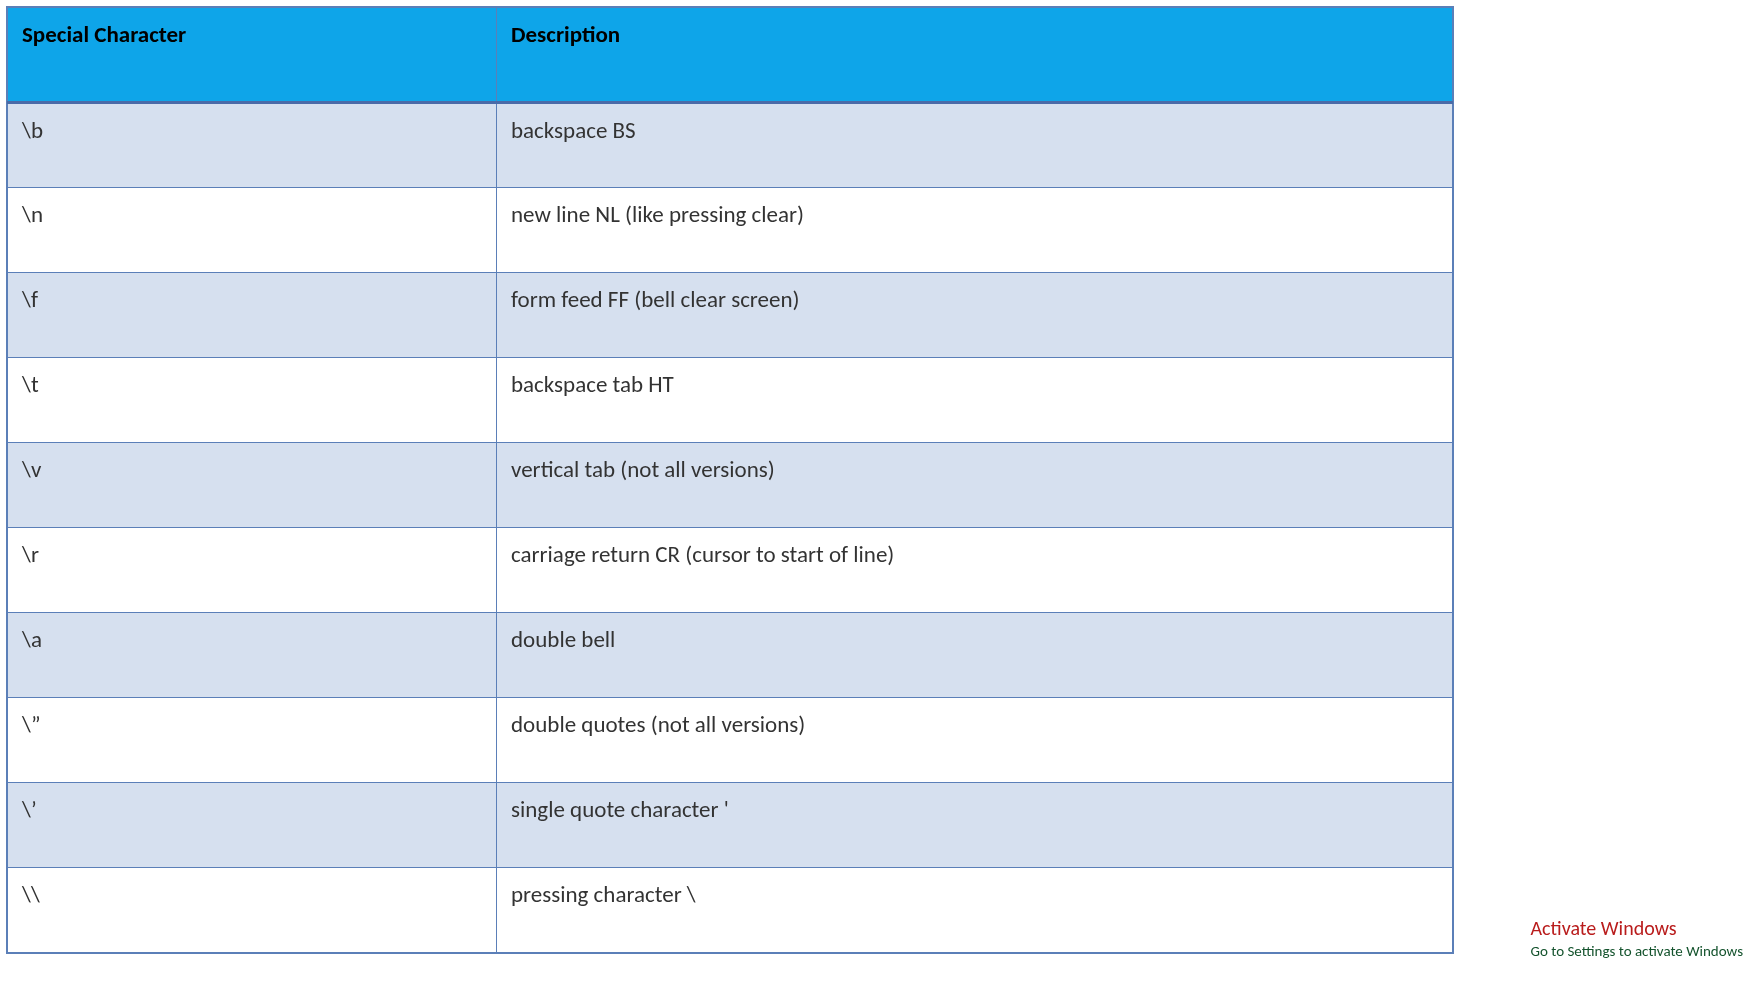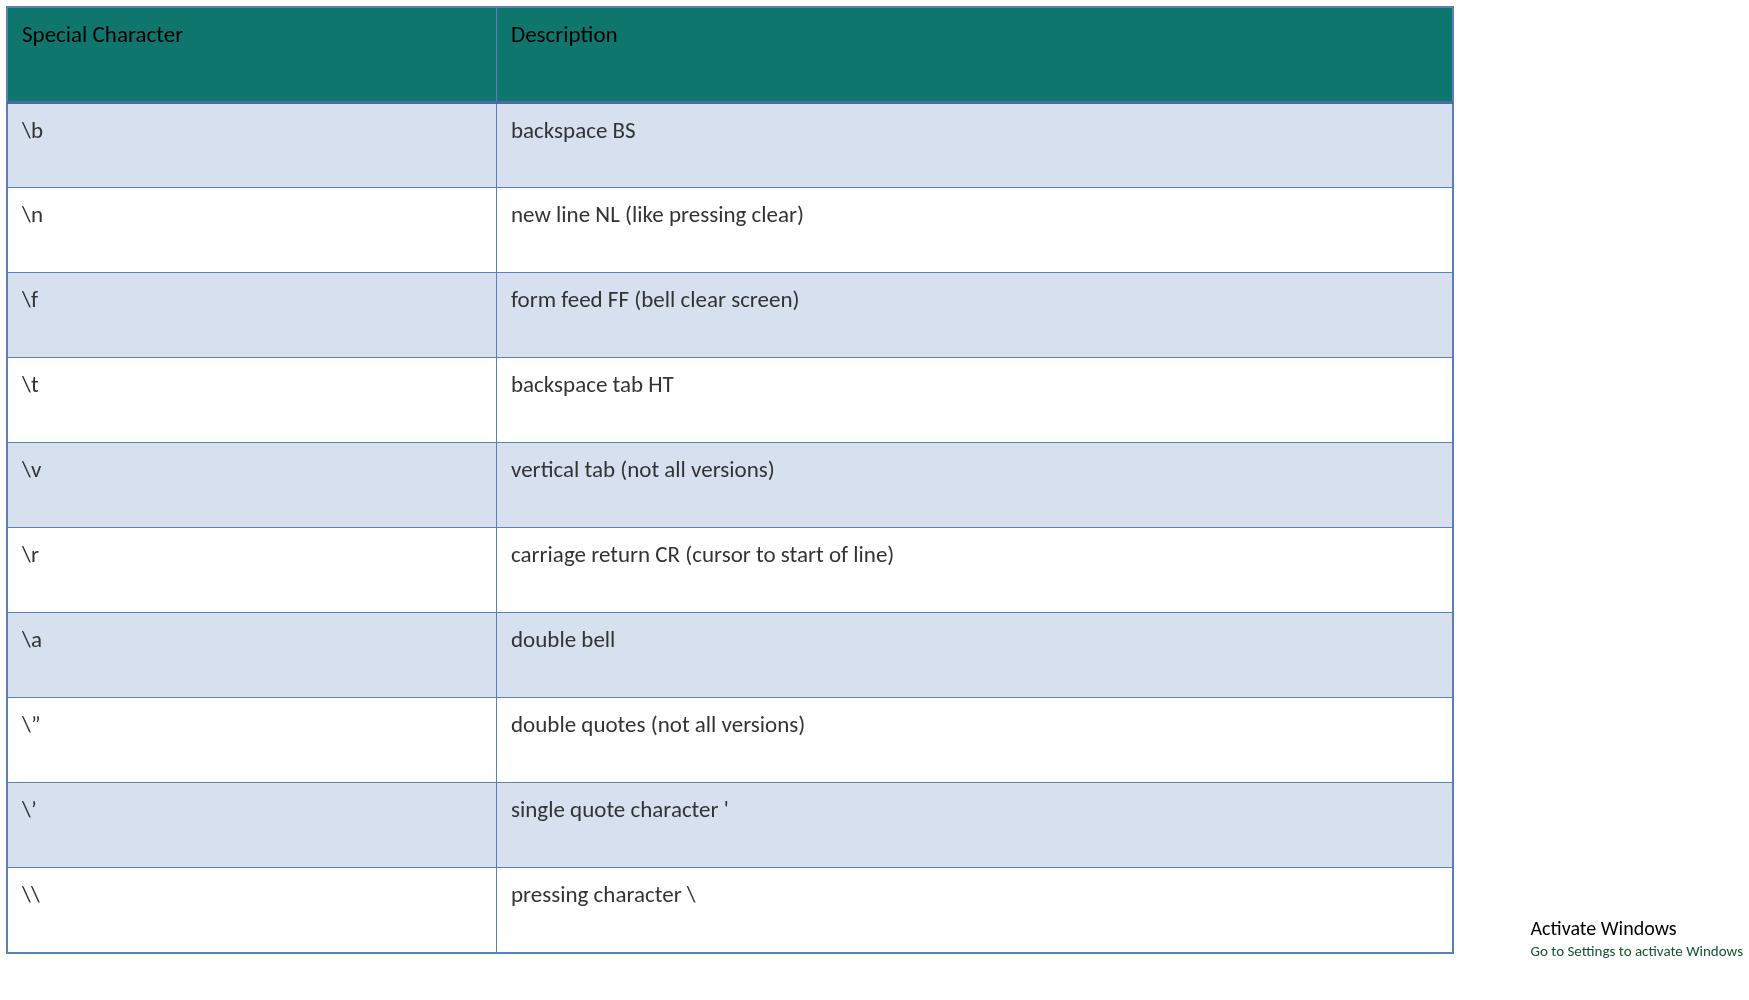--- a/index.html
+++ b/index.html
@@ -27,22 +27,22 @@
     th, td {
       border: 1px solid #5b7fb8;
       padding: 12px 14px 28px 14px;
       text-align: left;
       font-size: 23px;
       color: #333333;
       vertical-align: top;
       height: 85px;
     }
     th {
-      font-weight: normal;
-      background: #0f766e;
+      font-weight: bold;
+      background: #0ea5e9;
       color: #000000;
       border-bottom: 3px solid #4a6ba8;
       padding-bottom: 36px;
       height: 95px;
     }
     th:first-child, td:first-child {
       width: 489px;
     }
     tbody tr:nth-child(odd) td {
       background: #d6e0ef;
@@ -53,21 +53,21 @@
     .watermark {
       position: absolute;
       right: 6px;
       bottom: 40px;
       text-align: left;
       color: #9e9e9e;
       pointer-events: none;
     }
     .watermark .wm-title {
       font-size: 20px;
-      color: #000000;
+      color: #b91c1c;
       margin-bottom: 2px;
     }
     .watermark .wm-sub {
       font-size: 15px;
       color: #14532d;
     }
   </style>
 </head>
 <body>
 

